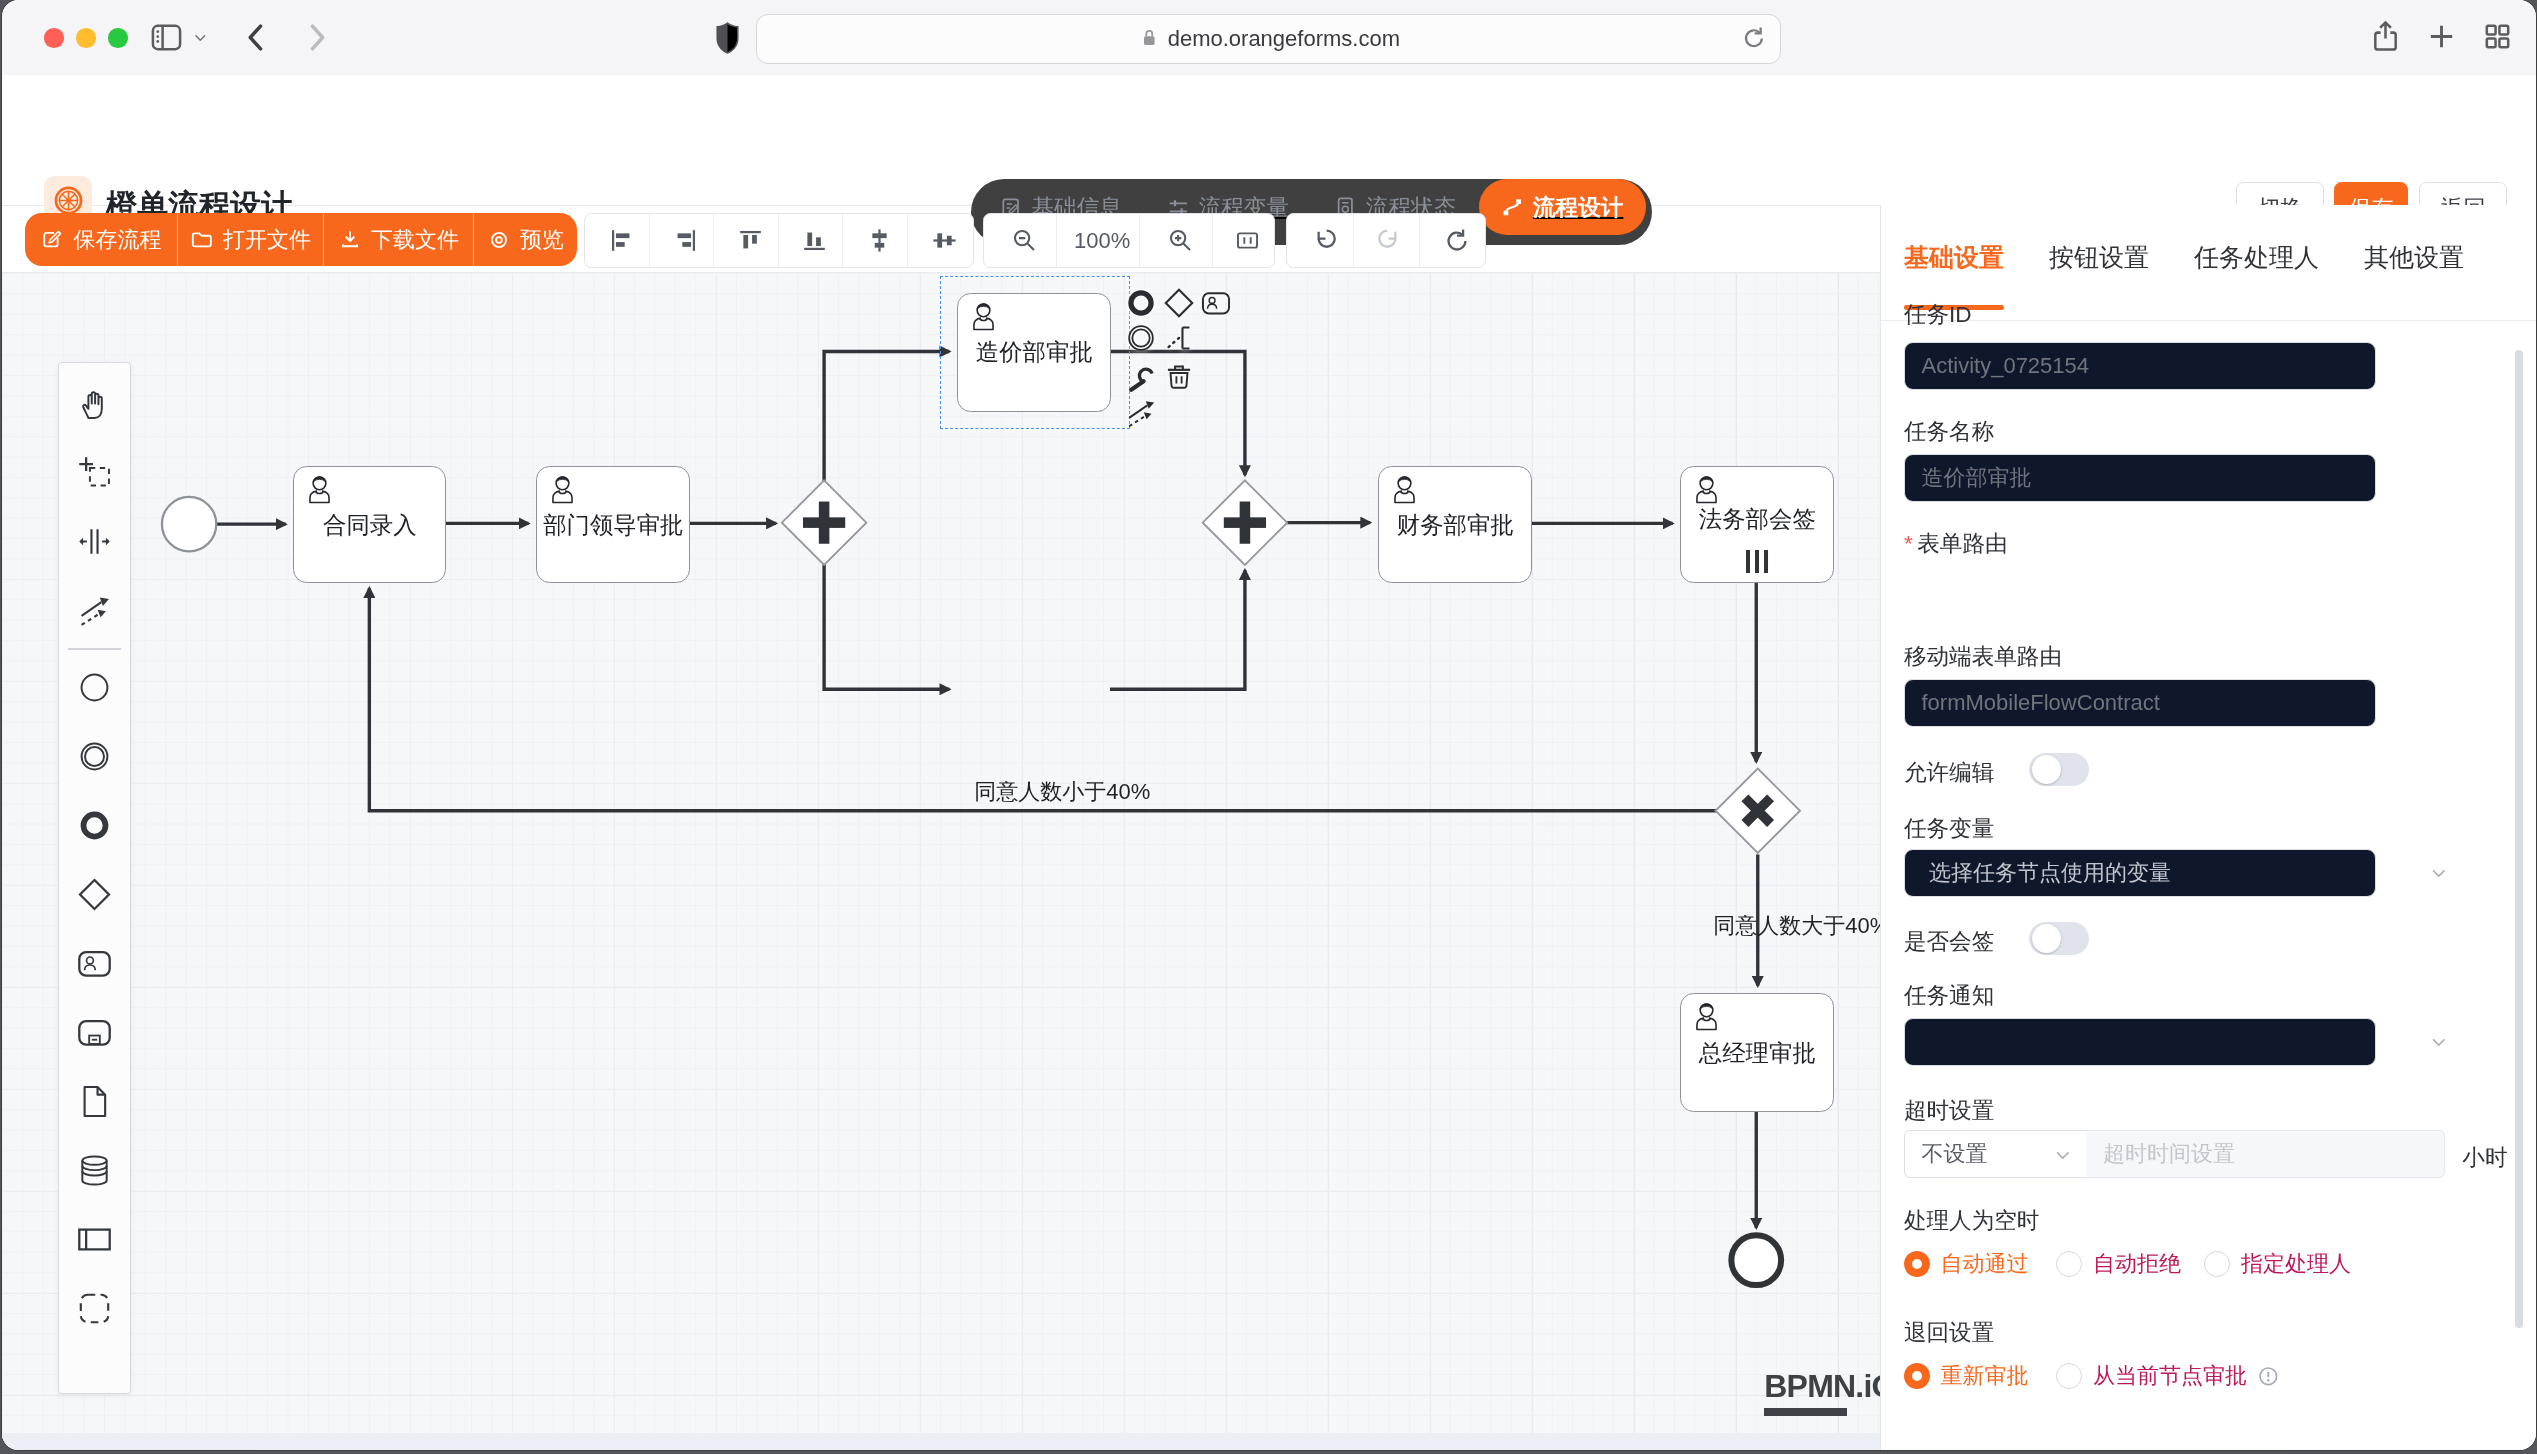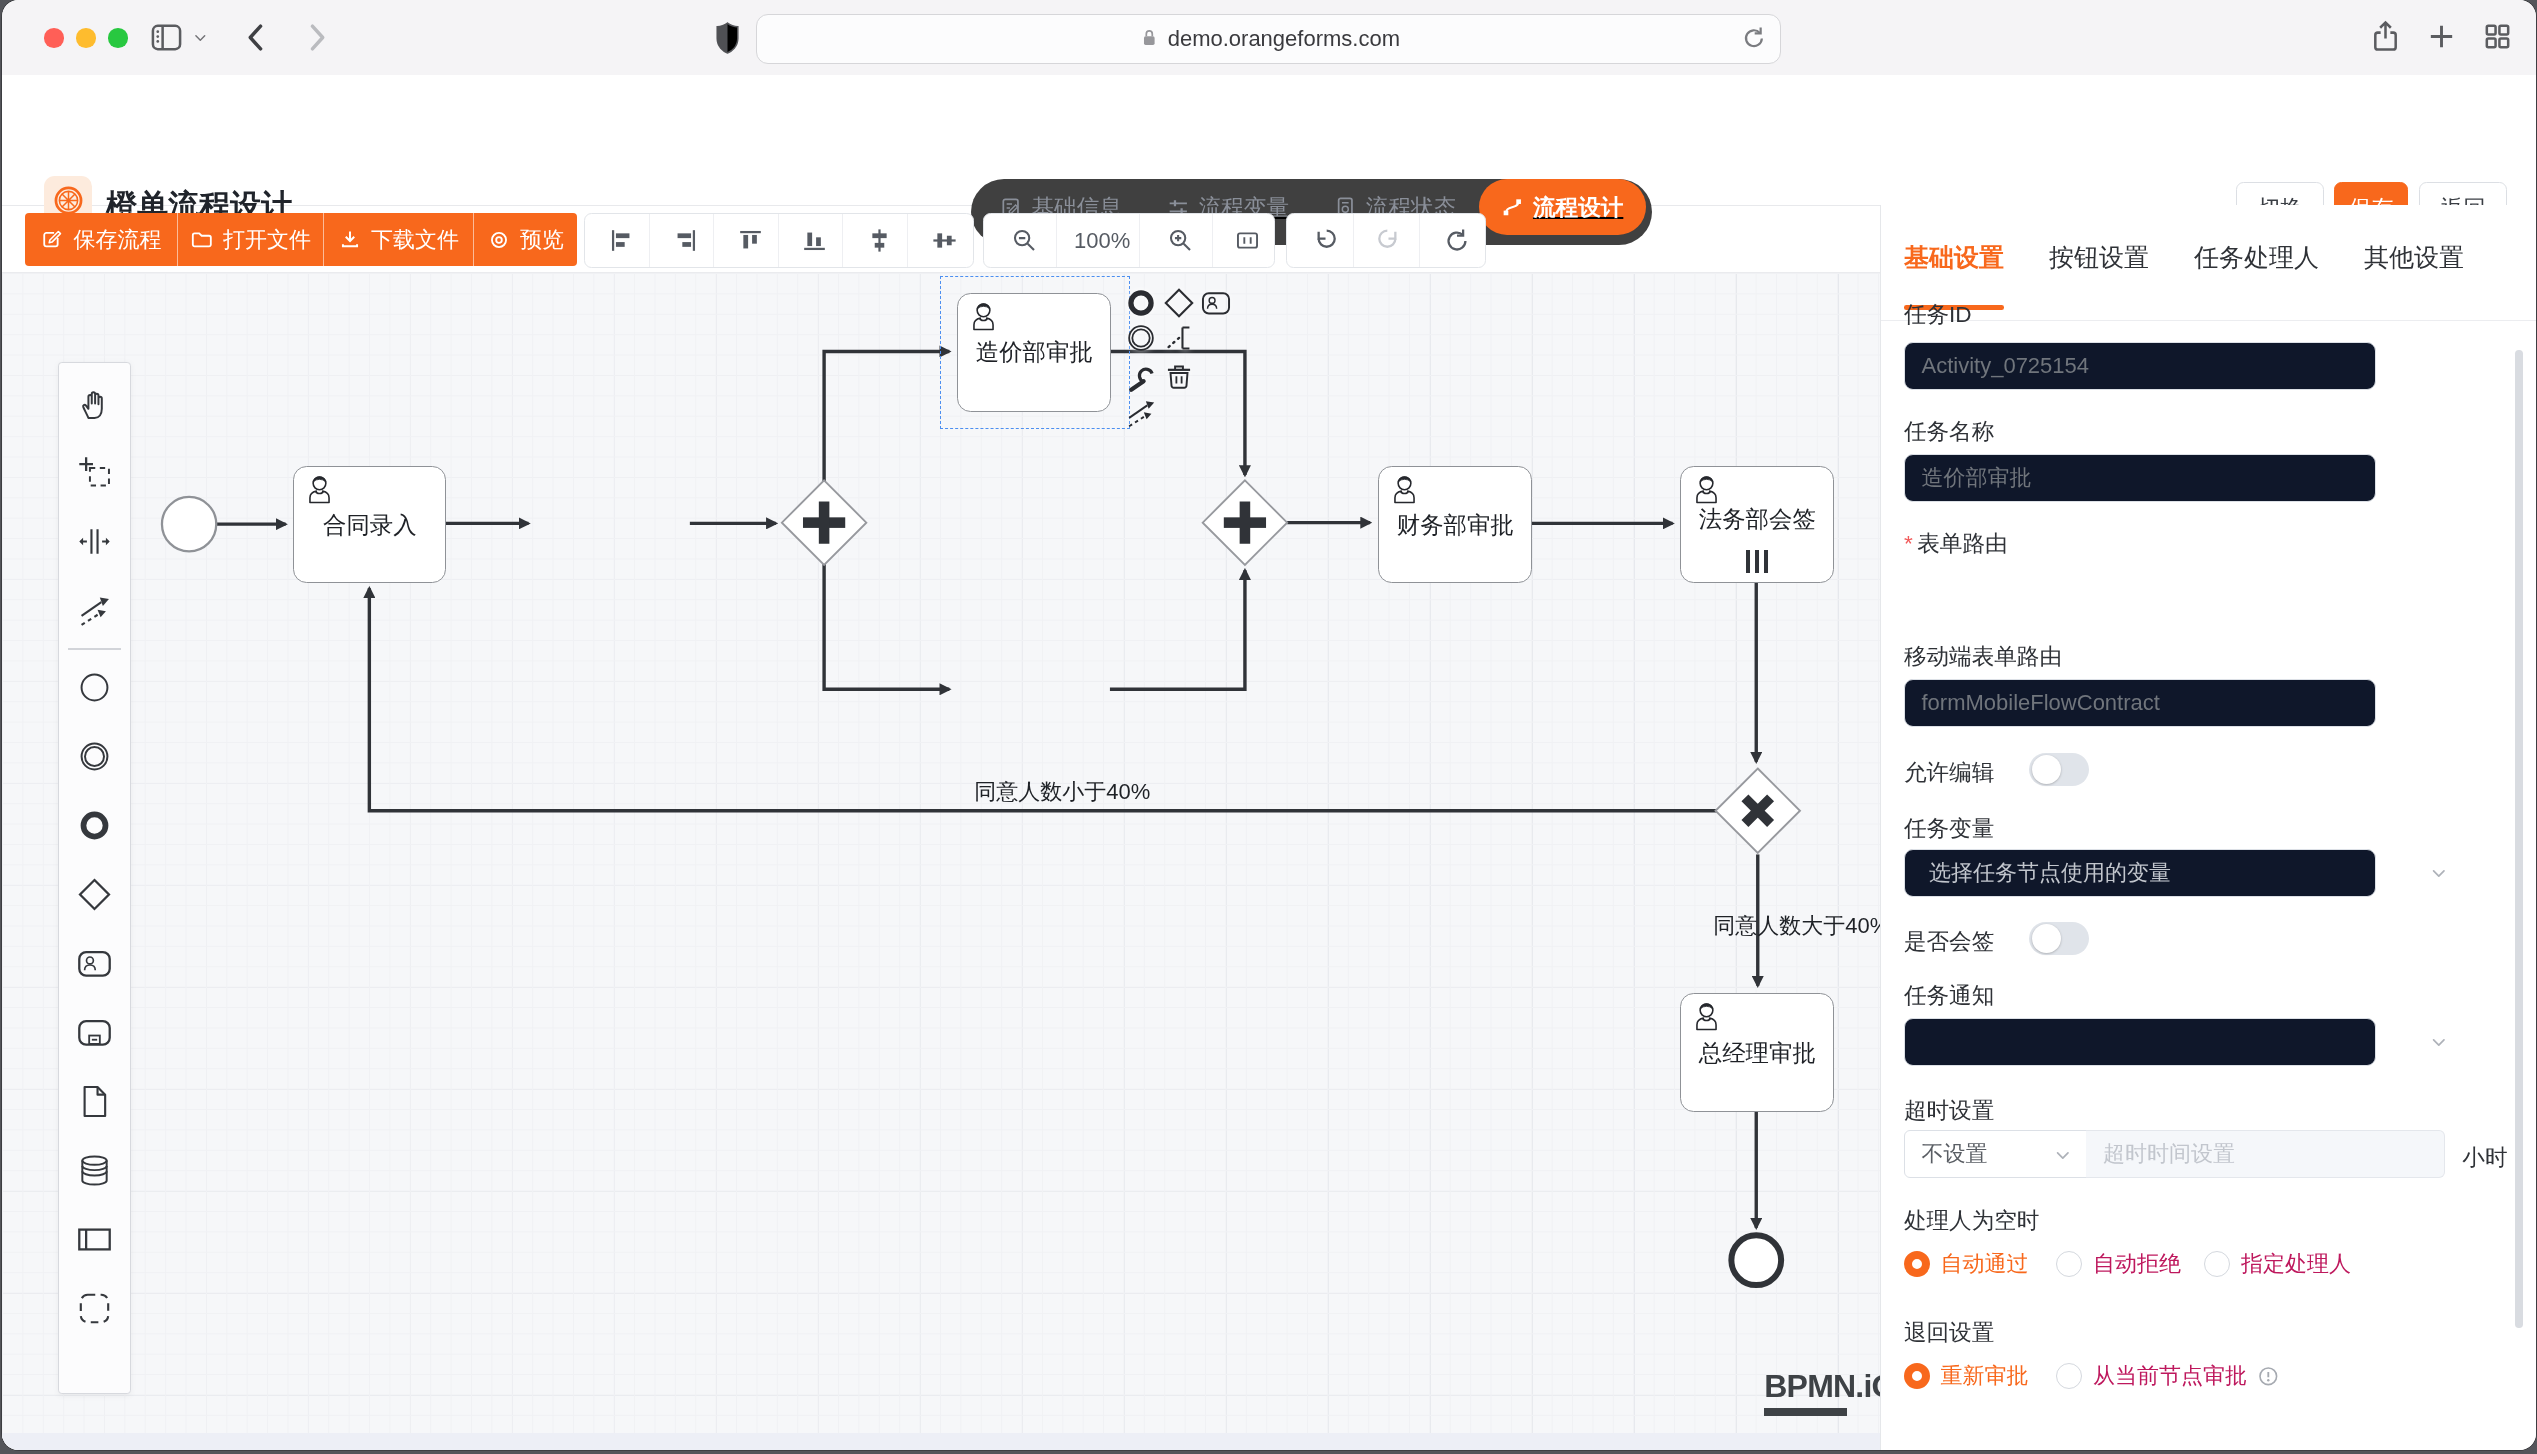--- a/index.html
+++ b/index.html
@@ -14,21 +14,21 @@
   
   .appbar{position:absolute;left:0;right:0;top:75px;height:130px;background:#fff;border-bottom:0.8px solid #E8E9EC;}
   .logo{position:absolute;left:42px;top:101px;width:48px;height:48px;border-radius:10.6px;background:#FDEBDD;display:flex;align-items:center;justify-content:center;color:#F8681C;}
   .apptitle{position:absolute;left:104px;top:110px;font-size:31px;font-weight:bold;color:#20242B;}
   .seg{position:absolute;left:969px;top:104px;height:66px;border-radius:33px;background:#404040;display:flex;align-items:flex-start;padding:0 6px;text-decoration:underline;}
   .seg .it{display:flex;align-items:center;gap:9px;color:#8A8F99;font-size:22.6px;padding:0 22.6px;height:56px;border-radius:30px;cursor:default;}
   .seg .it.on{background:#F8681C;color:#fff;font-weight:bold;}
   .hbtn{position:absolute;top:107px;height:50px;border-radius:7.5px;border:1.1px solid #DCDFE4;background:#fff;color:#3A3E44;font-size:22.6px;display:flex;align-items:center;justify-content:center;}
   .hbtn.primary{background:#F8681C;border-color:#F8681C;color:#fff;}
   
-  .ogroup{position:absolute;left:22.6px;top:213px;height:53px;border-radius:4px;background:#F8681C;display:flex;overflow:hidden;}
+  .ogroup{position:absolute;left:22.6px;top:213px;height:53px;border-radius:17px;background:#F8681C;display:flex;overflow:hidden;}
   .ogroup .ob{display:flex;align-items:center;justify-content:center;gap:9px;color:#fff;font-size:22px;}
   .ogroup .ob + .ob{border-left:0.8px solid rgba(255,255,255,.55);}
   .tgroup{position:absolute;top:213px;height:53px;background:#fff;border:0.8px solid #E2E5E9;border-radius:7.5px;display:flex;align-items:stretch;overflow:hidden;}
   .tgroup .tc{display:flex;align-items:center;justify-content:center;color:#565B63;padding-left:8px;}
   .tgroup .tc + .tc{border-left:0.8px solid #EEEFF2;}
   .zoomtxt{font-size:22px;color:#43474D;}
   
   .canvas{position:absolute;left:0;top:272px;width:1878px;height:1178px;background-color:#F6F7F9;
     background-image:
       linear-gradient(#F0F1F4 0.8px,transparent 0.8px),linear-gradient(90deg,#F0F1F4 0.8px,transparent 0.8px),
@@ -523,20 +523,26 @@
         <circle cx="2326" cy="1309" r="33" fill="#fff" stroke="#303338" stroke-width="8"></circle>
       </g>
     </svg>
 
     <div class="task" style="left:291px;top:193px;width:151px;height:115px">
       <svg class="p-ico" viewBox="0 0 46 46" width="35" height="35">
           <use href="#i-person"></use>
         </svg>
       <span>合同录入</span>
     </div>
+    <div class="task" style="left:534px;top:193px;width:152px;height:115px">
+      <svg class="p-ico" viewBox="0 0 46 46" width="35" height="35">
+          <use href="#i-person"></use>
+        </svg>
+      <span>部门领导审批</span>
+    </div>
     <div class="task" style="left:955px;top:19.6px;width:152px;height:117px">
       <svg class="p-ico" viewBox="0 0 46 46" width="35" height="35">
           <use href="#i-person"></use>
         </svg>
       <span>造价部审批</span>
     </div>
     <div class="task" style="left:1376px;top:193px;width:152px;height:115px">
       <svg class="p-ico" viewBox="0 0 46 46" width="35" height="35">
           <use href="#i-person"></use>
         </svg>

